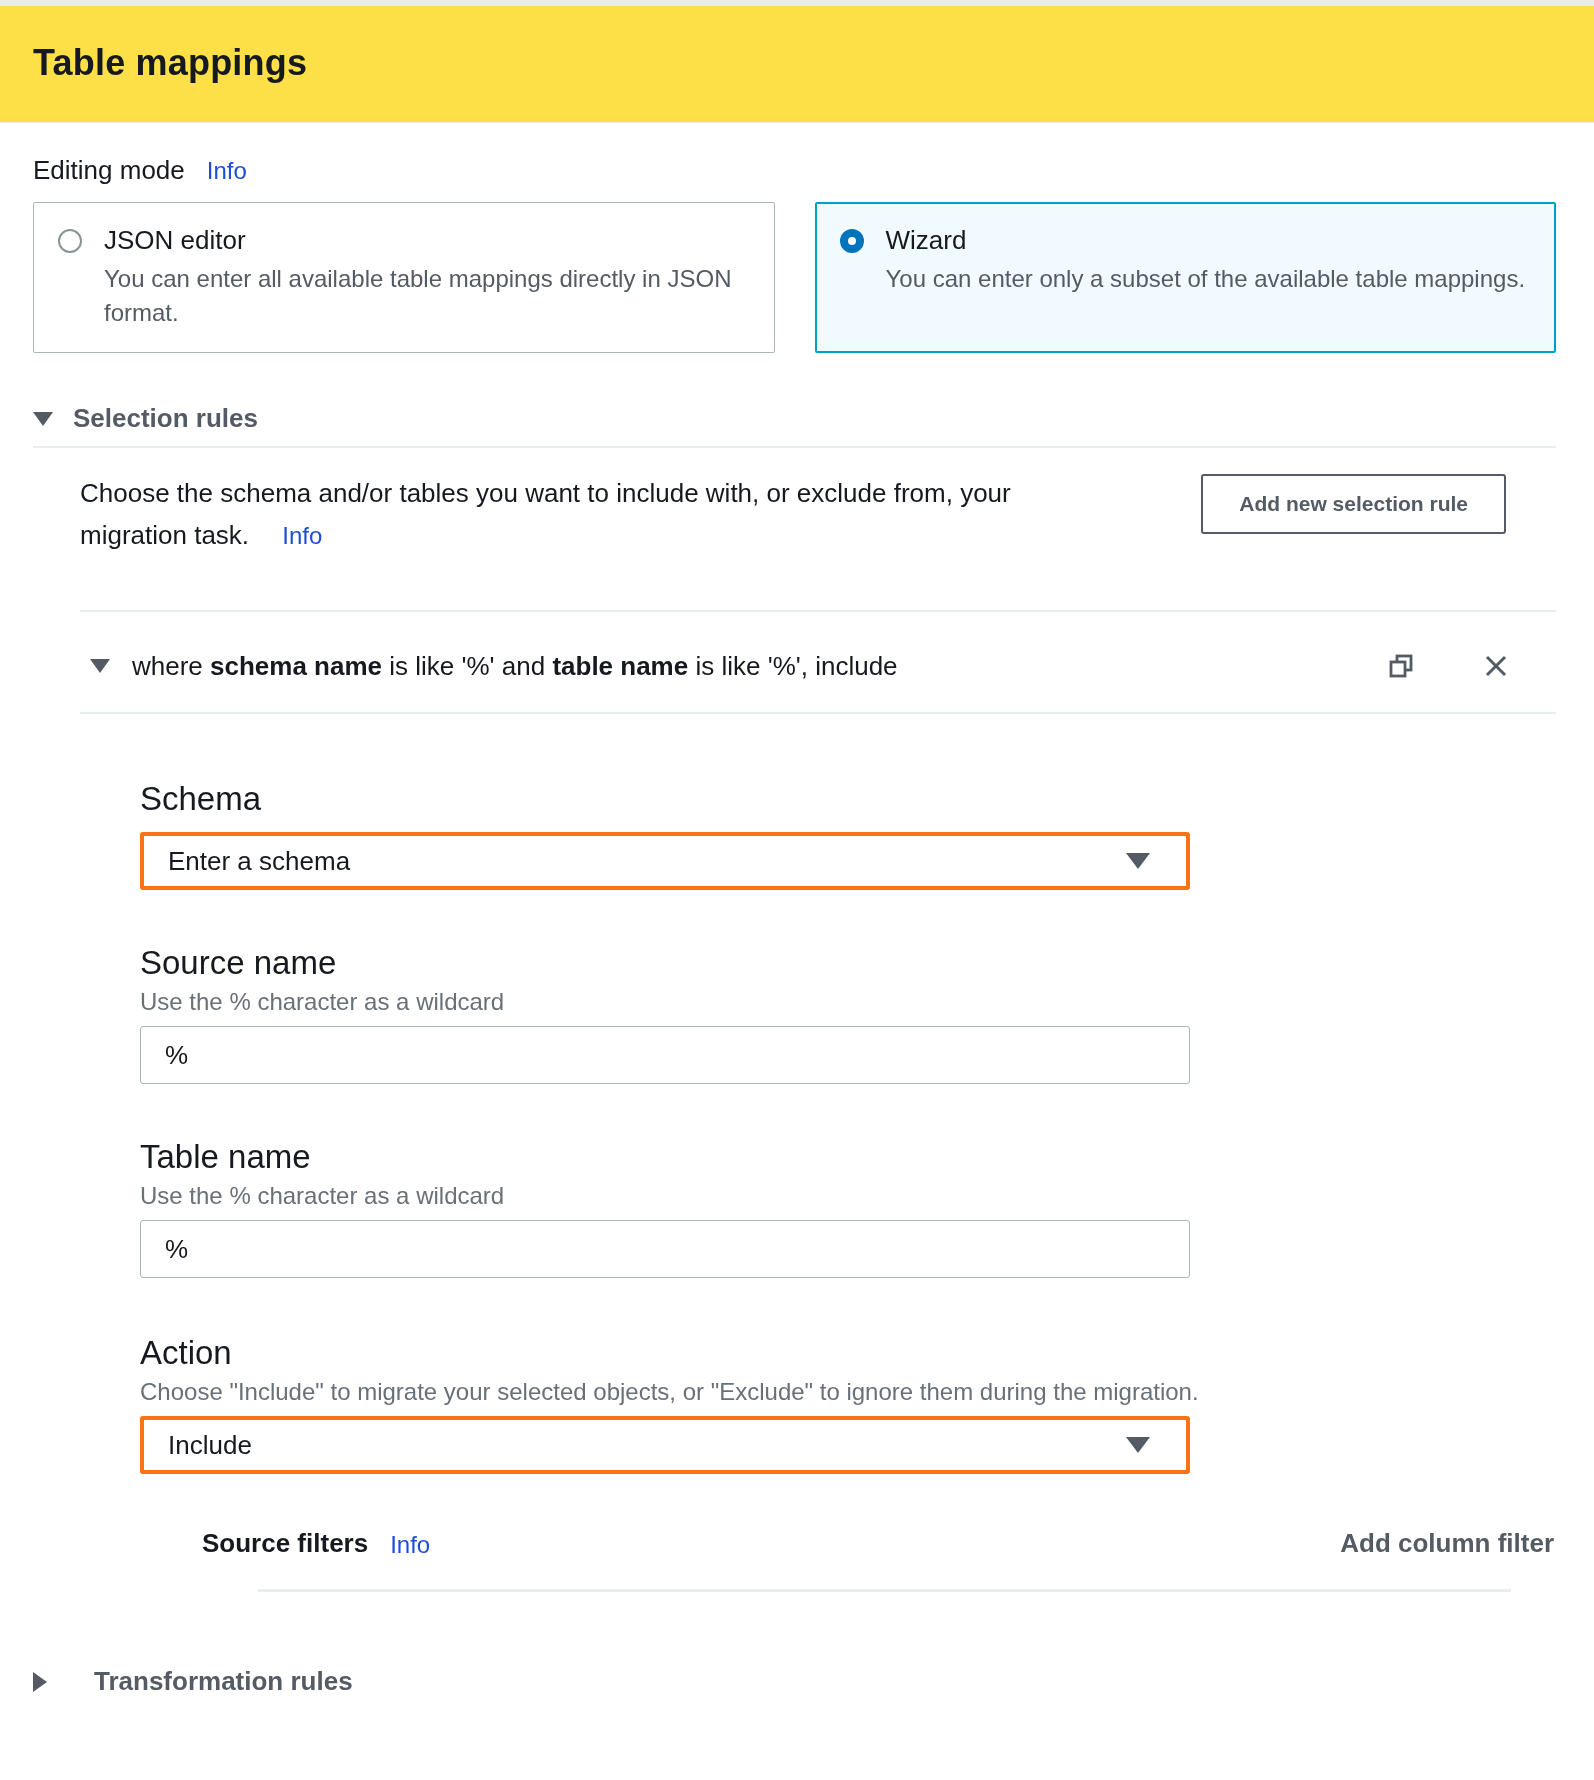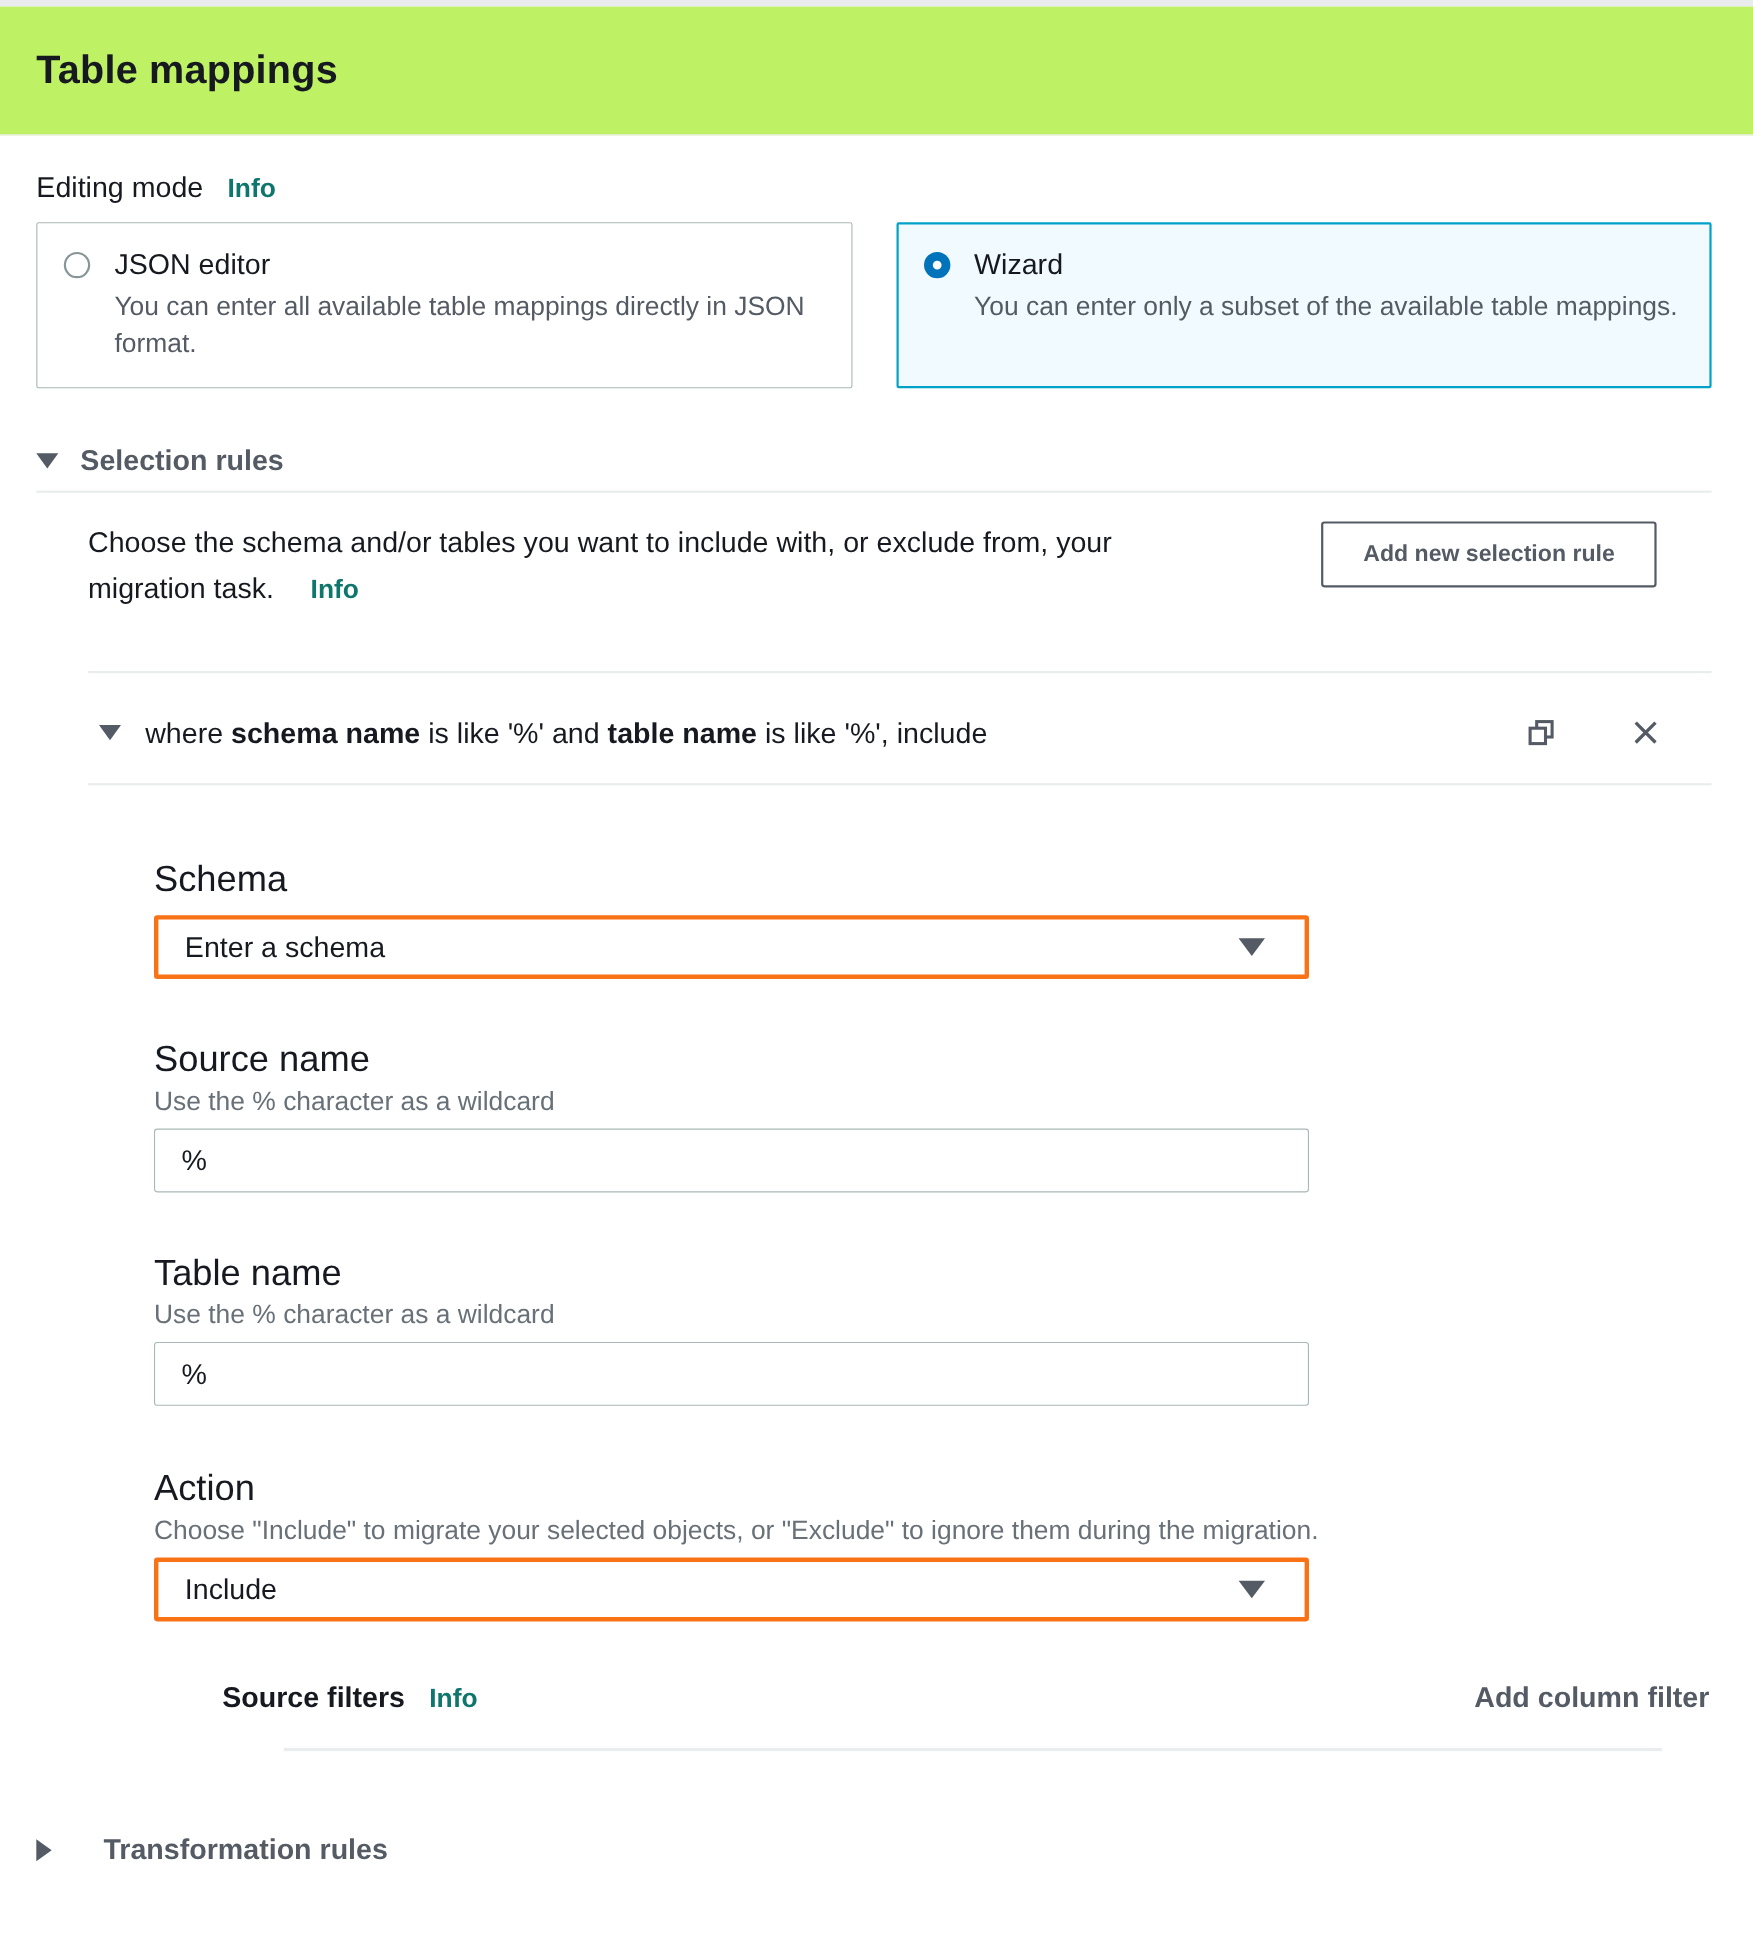--- a/index.html
+++ b/index.html
@@ -7,33 +7,33 @@
   body {
     font-family: "Liberation Sans", "DejaVu Sans", sans-serif;
     color: #16191f;
     background: #ffffff;
   }
   .page { width: 1594px; height: 1780px; display: flex; flex-direction: column; overflow: hidden; }
 
   .top-strip { height: 6px; background: #e9ebed; flex: none; }
 
   .page-header {
-    background: #bef264;
+    background: #fde047;
     border-bottom: 1px solid #eaeded;
     padding: 36px 40px 38px 33px;
     flex: none;
   }
   .page-header h1 { font-size: 36px; font-weight: 700; color: #16191f; letter-spacing: 0.2px; }
 
   .main { flex: 1 1 auto; padding: 32px 38px 0 33px; }
 
   .label-row { display: flex; align-items: baseline; }
   .mode-label { font-size: 26px; color: #16191f; }
   .link-info {
-    color: #0f766e; font-weight: 700; font-size: 24px; margin-left: 22px;
+    color: #1d4ed8; font-weight: 400; font-size: 24px; margin-left: 22px;
     text-decoration: none; cursor: pointer;
   }
 
   .cards { display: flex; gap: 40px; margin-top: 16px; }
   .card {
     flex: 1 1 0;
     background: #ffffff;
     border: 1px solid #aab7b8;
     border-radius: 2px;
     min-height: 150px;

